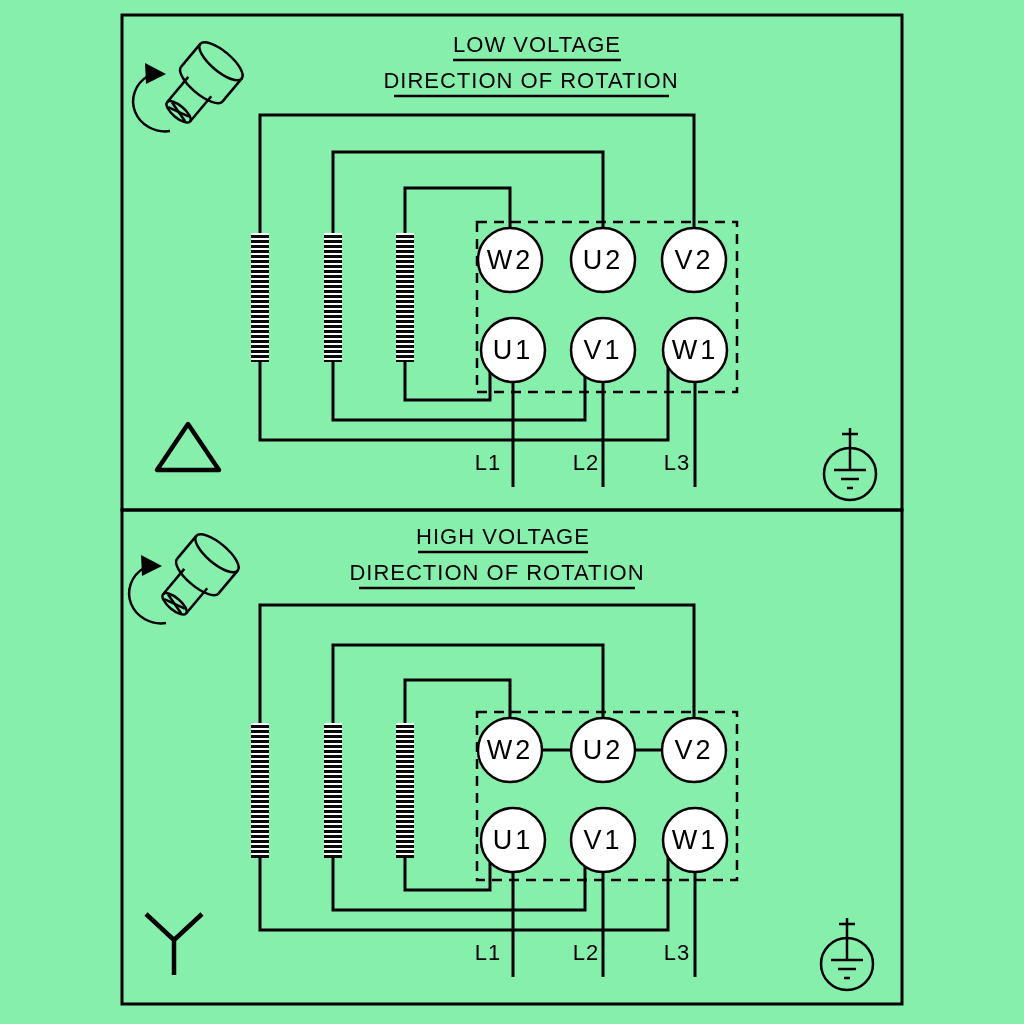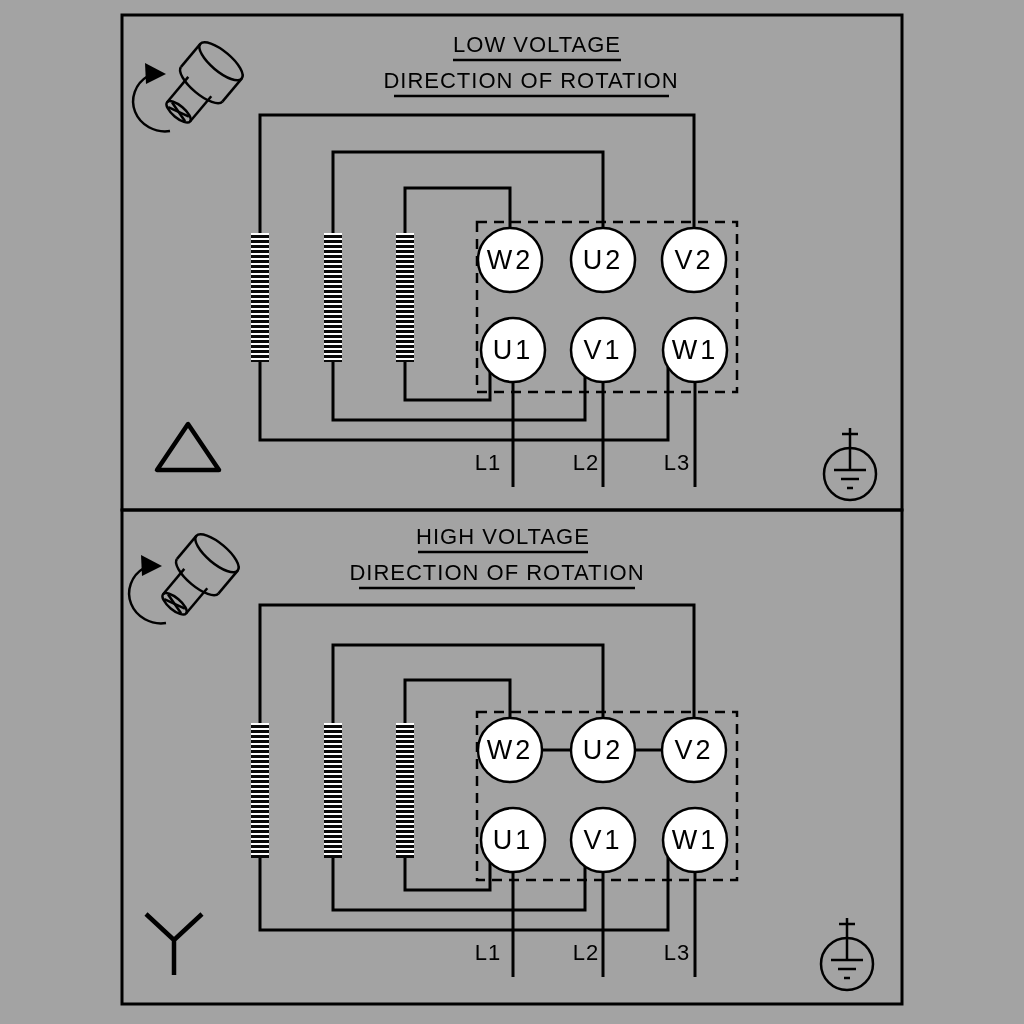--- a/index.html
+++ b/index.html
@@ -1,16 +1,16 @@
 <!DOCTYPE html>
 <html><head>
 <meta charset="utf-8">
 <style>
   html,body{margin:0;padding:0;background:#ffffff;}
-  .page{width:1024px;height:1024px;position:relative;background:#a3a3a3;overflow:hidden;}
+  .page{width:1024px;height:1024px;position:relative;background:#86efac;overflow:hidden;}
   svg{display:block;}
   text{font-family:"Liberation Sans","DejaVu Sans",sans-serif;fill:#000000;}
   .title-text{font-size:22px;letter-spacing:1px;}
   .terminal-text{font-size:27px;letter-spacing:3px;}
   .supply-text{font-size:22px;letter-spacing:1px;}
   .wire{stroke:#000000;stroke-width:3;fill:none;}
   .thin{stroke:#000000;stroke-width:2.5;fill:none;}
   .border{stroke:#000000;stroke-width:3;fill:none;}
   .dashed{stroke:#000000;stroke-width:2.5;fill:none;stroke-dasharray:10 7;}
   .terminal{stroke:#000000;stroke-width:2.5;fill:#ffffff;}

